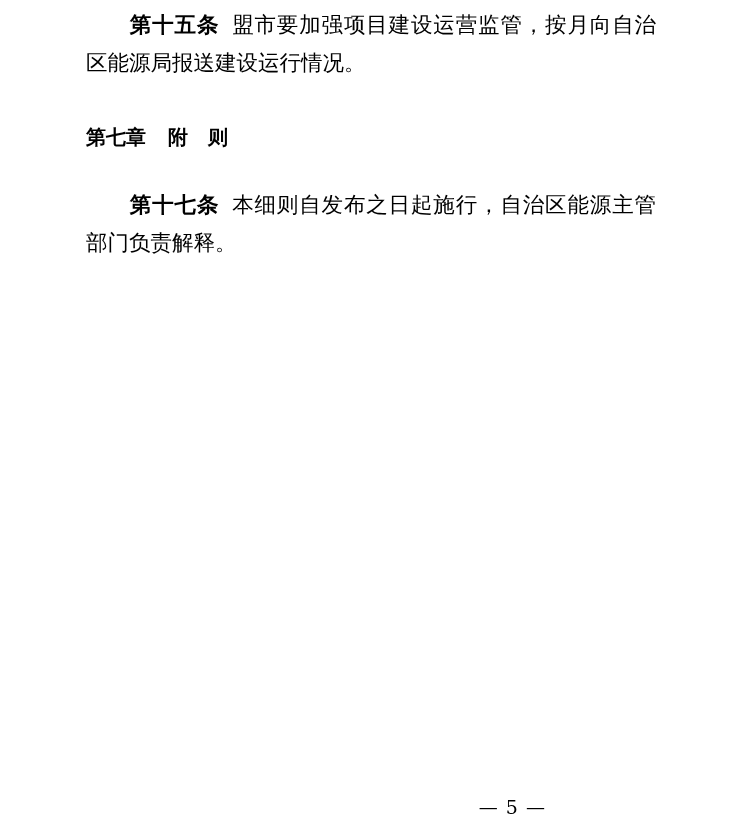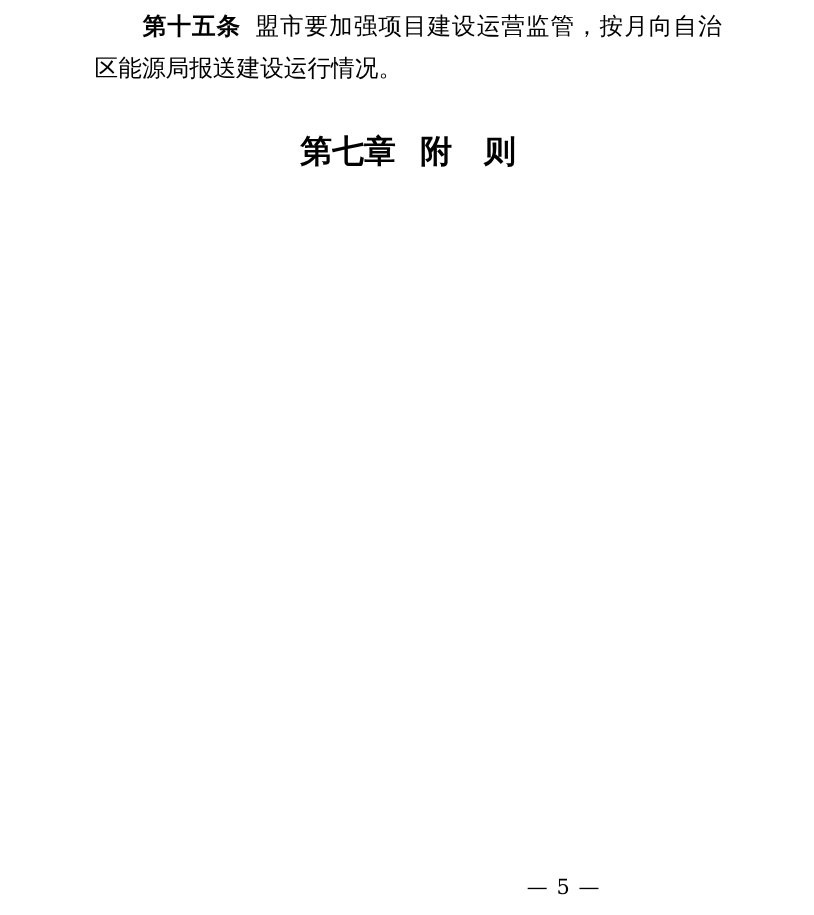--- a/index.html
+++ b/index.html
@@ -41,23 +41,22 @@
     width: 43px;
   }
   .bold-lead {
     font-weight: bold;
   }
   .gap-after-lead {
     display: inline-block;
     width: 12px;
   }
   .chapter-heading {
-    font-size: 29px;
+    font-size: 20px;
     font-weight: bold;
-    text-align: center;
     line-height: 38px;
     margin: 0;
     padding: 0;
   }
   .chapter-heading .sp {
     display: inline-block;
     width: 22px;
   }
   .spacer-1 { height: 36px; }
   .spacer-2 { height: 30px; }
@@ -78,17 +77,18 @@
 
     <p class="para"><span class="indent"></span><span class="bold-lead">第十五条</span><span class="gap-after-lead"></span><span>盟市要加强项目建设运营监管，按月向自治区能源局报送建设运行情况。</span></p>
 
 
     <div class="spacer-1"></div>
 
     <p class="chapter-heading"><span>第七章</span><span class="sp"></span><span>附　则</span></p>
 
     <div class="spacer-2"></div>
 
+    <p class="para"><span class="indent"></span><span class="bold-lead">第十七条</span><span class="gap-after-lead"></span><span>本细则自发布之日起施行，自治区能源主管部门负责解释。</span></p>
 
   </div>
 
   <div class="page-number">— 5 —</div>
 </div>
 
 </body></html>

